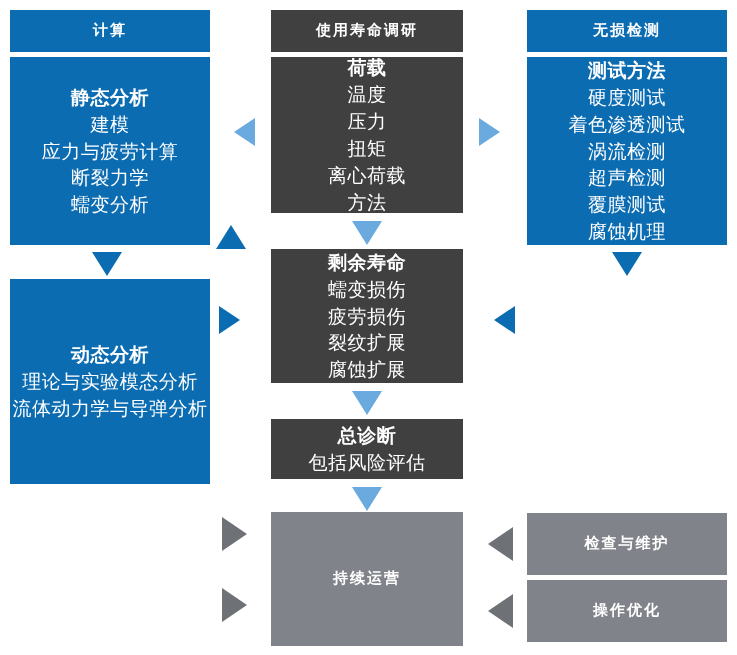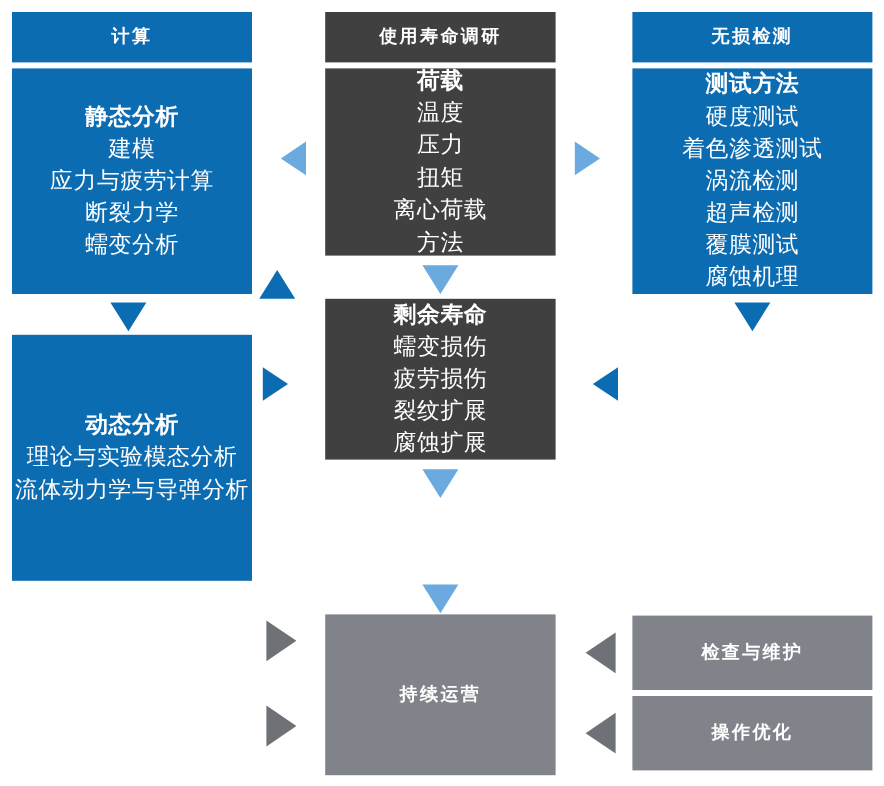--- a/index.html
+++ b/index.html
@@ -154,20 +154,24 @@
   <div class="box light" style="left:271px; top:249px; width:192px; height:134px;">
     <div class="line b">剩余寿命</div>
     <div class="line">蠕变损伤</div>
     <div class="line">疲劳损伤</div>
     <div class="line">裂纹扩展</div>
     <div class="line">腐蚀扩展</div>
   </div>
 
   <div class="arrow down light" style="left:352px; top:391px;"></div>
 
+  <div class="box light" style="left:271px; top:419px; width:192px; height:60px;">
+    <div class="line b">总诊断</div>
+    <div class="line">包括风险评估</div>
+  </div>
 
   <div class="arrow down light" style="left:352px; top:487px;"></div>
 
   <div class="box gray" style="left:271px; top:512px; width:192px; height:134px;">
     <div class="hdr">持续运营</div>
   </div>
 
   <div class="box dark title-bar" style="left:527px; top:10px; width:200px; height:42px;">
     <div class="hdr">无损检测</div>
   </div>

